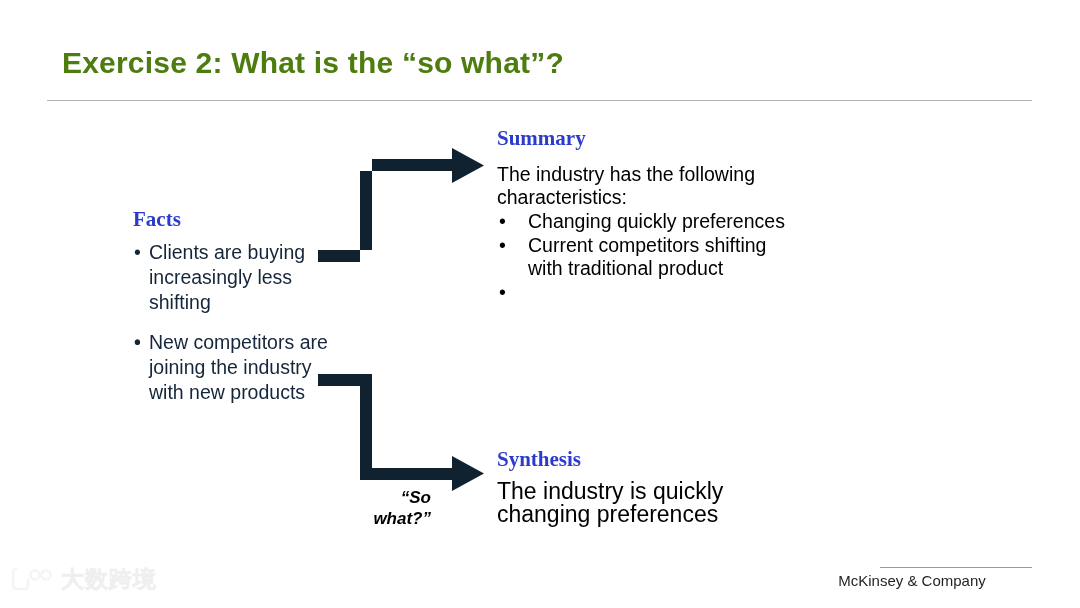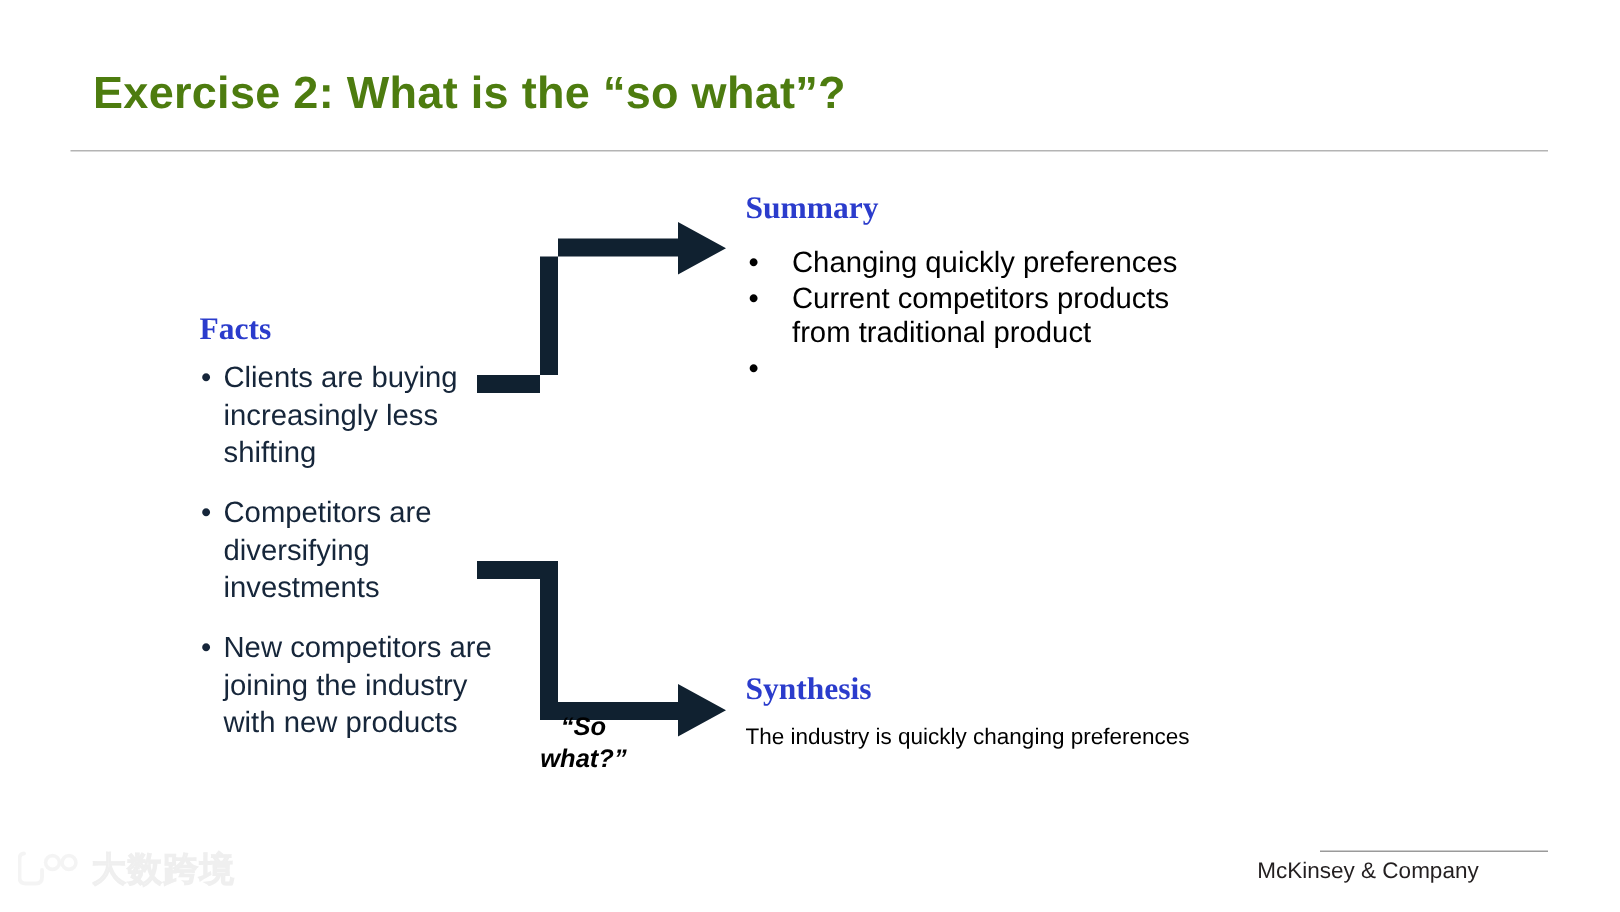--- a/index.html
+++ b/index.html
@@ -104,31 +104,31 @@
     top: 0;
   }
 
   
   #synthesis-block {
     position: absolute;
     left: 497px;
     top: 480px;
     width: 310px;
     color: #000000;
-    font-size: 15px;
+    font-size: 23px;
     line-height: 23px;
   }
 
   
   #so-what {
     position: absolute;
     left: 347px;
-    top: 474px;
+    top: 487px;
     width: 84px;
-    text-align: center;
+    text-align: right;
     font-size: 17px;
     line-height: 21px;
     font-weight: bold;
     font-style: italic;
     color: #000000;
   }
 
   
   #arrows {
     position: absolute;
@@ -205,39 +205,39 @@
 
   <div class="col-heading" id="facts-heading">Facts</div>
 
   <div id="facts-list">
     <div class="fact-item">
       <span class="bullet">•</span>
       <span>Clients are buying increasingly less shifting</span>
     </div>
     <div class="fact-item">
       <span class="bullet">•</span>
-      <span>Competitors are diversifying investments</span>
     </div>
     <div class="fact-item">
       <span class="bullet">•</span>
       <span>New competitors are joining the industry with new products</span>
     </div>
   </div>
 
   <div class="col-heading" id="summary-heading">Summary</div>
 
   <div id="summary-block">
+    <p id="summary-lead">The industry has the following characteristics:</p>
     <ul id="summary-bullets">
       <li>
         <span class="bullet">•</span>
         <span>Changing quickly preferences</span>
       </li>
       <li>
         <span class="bullet">•</span>
-        <span>Current competitors products from traditional product</span>
+        <span>Current competitors shifting with traditional product</span>
       </li>
       <li>
         <span class="bullet">•</span>
       </li>
     </ul>
   </div>
 
   <div class="col-heading" id="synthesis-heading">Synthesis</div>
   <div id="synthesis-block">The industry is quickly changing preferences</div>
 

